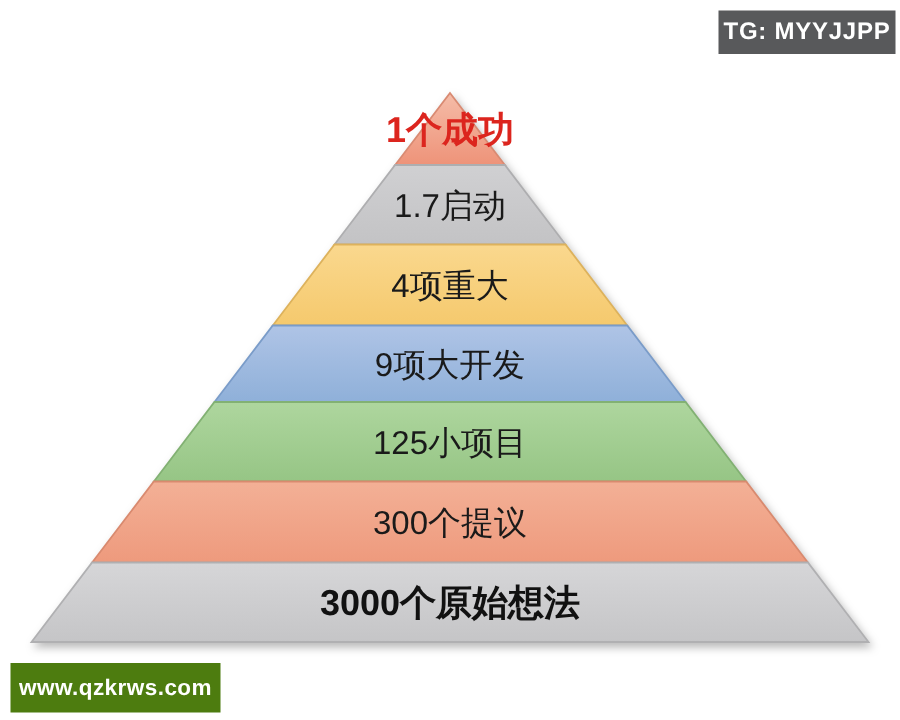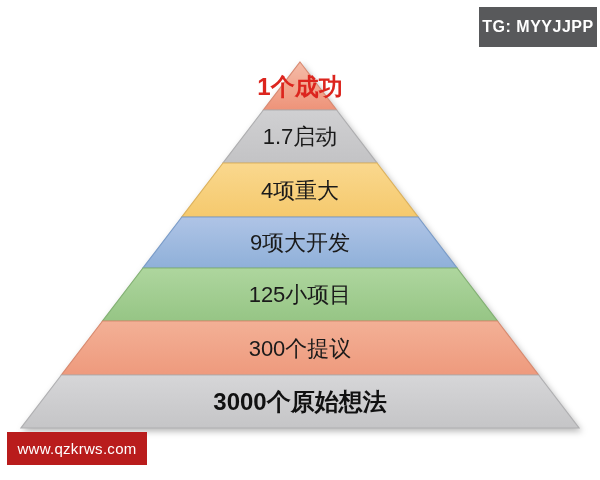--- a/index.html
+++ b/index.html
@@ -27,34 +27,34 @@
     display: flex;
     align-items: center;
     justify-content: center;
     color: #ffffff;
     box-sizing: border-box;
   }
   .badge-tg {
     top: 7px;
     right: 3px;
     width: 118px;
-    height: 40px;
+    height: 29px;
     background: #58595b;
     font-size: 16px;
     font-weight: bold;
     letter-spacing: 0.5px;
   }
   .badge-site {
     left: 7px;
-    bottom: 15px;
+    bottom: 5px;
     width: 140px;
     height: 33px;
-    background: #b91c1c;
+    background: #4d7c0f;
     font-size: 15px;
-    font-weight: 400;
+    font-weight: 700;
     letter-spacing: 0.3px;
   }
 </style>
 </head>
 <body>
 
 <div class="stage">
 
   <div class="badge badge-tg">TG: MYYJJPP</div>
 

